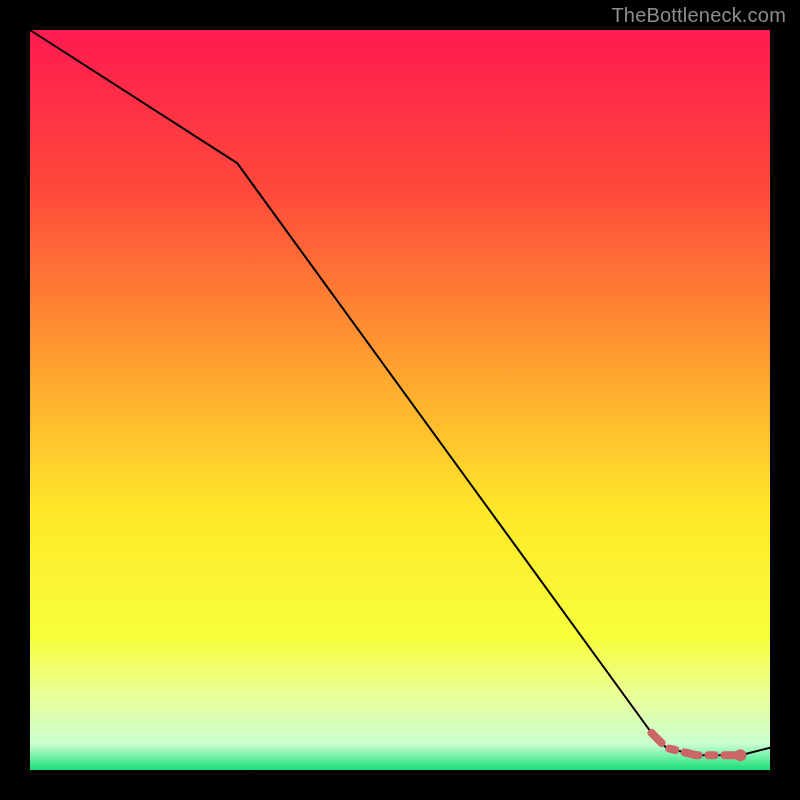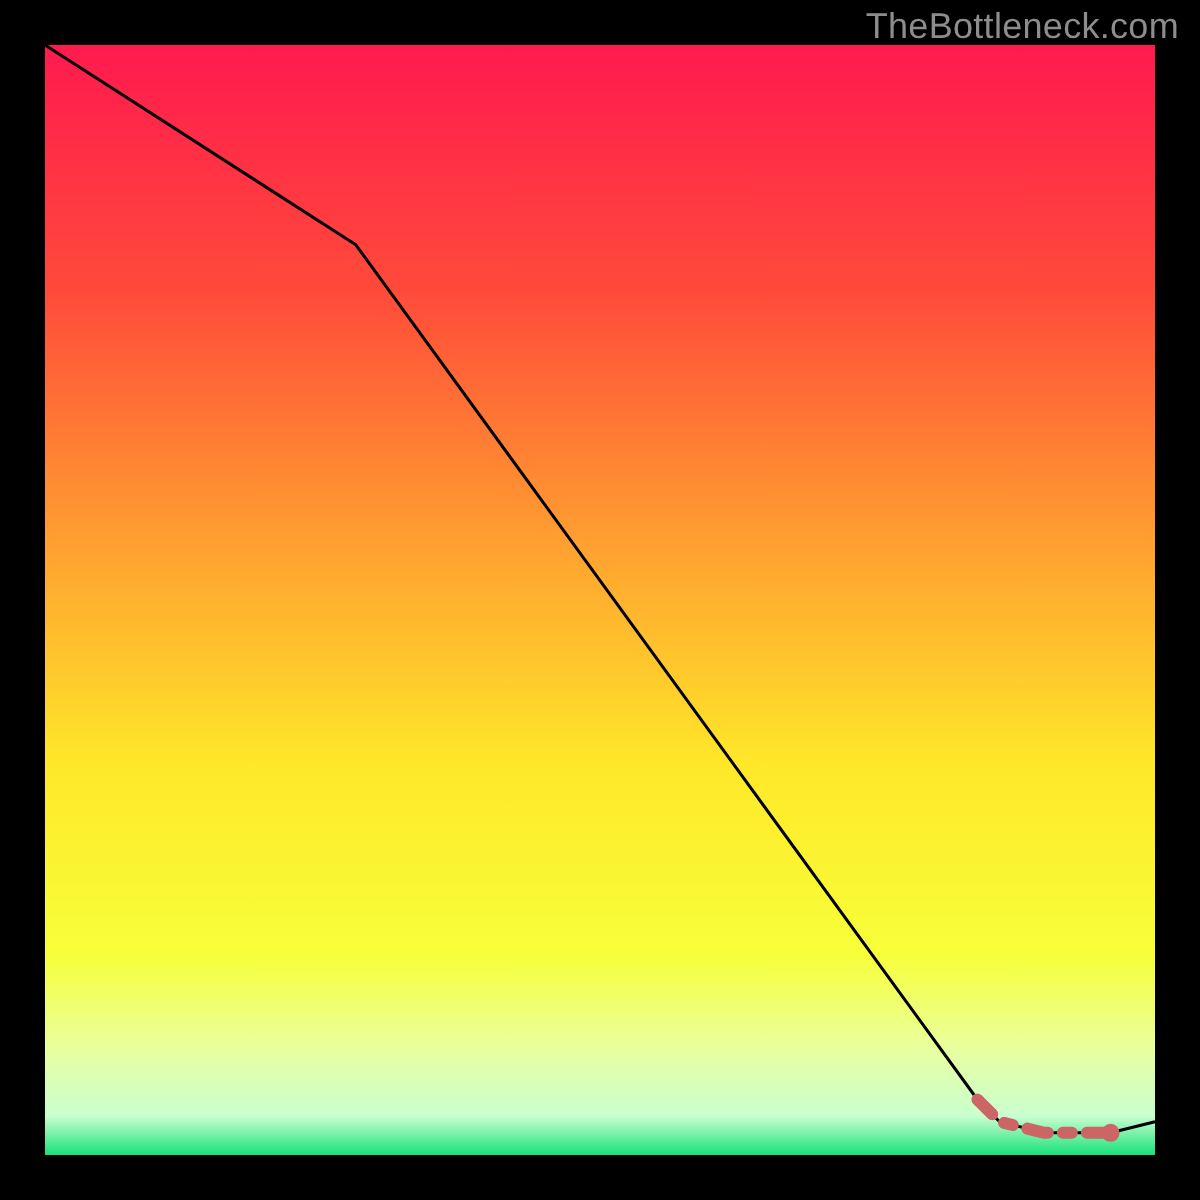--- a/index.html
+++ b/index.html
@@ -14,21 +14,21 @@
   .stage {
     position: relative;
     width: 800px;
     height: 800px;
   }
   .watermark {
     position: absolute;
     top: 4px;
     right: 14px;
     color: #8d8d8d;
-    font-size: 24px;
+    font-size: 20px;
     letter-spacing: 0.2px;
     font-weight: 400;
     user-select: none;
   }
   svg {
     position: absolute;
     left: 0;
     top: 0;
   }
 </style>

